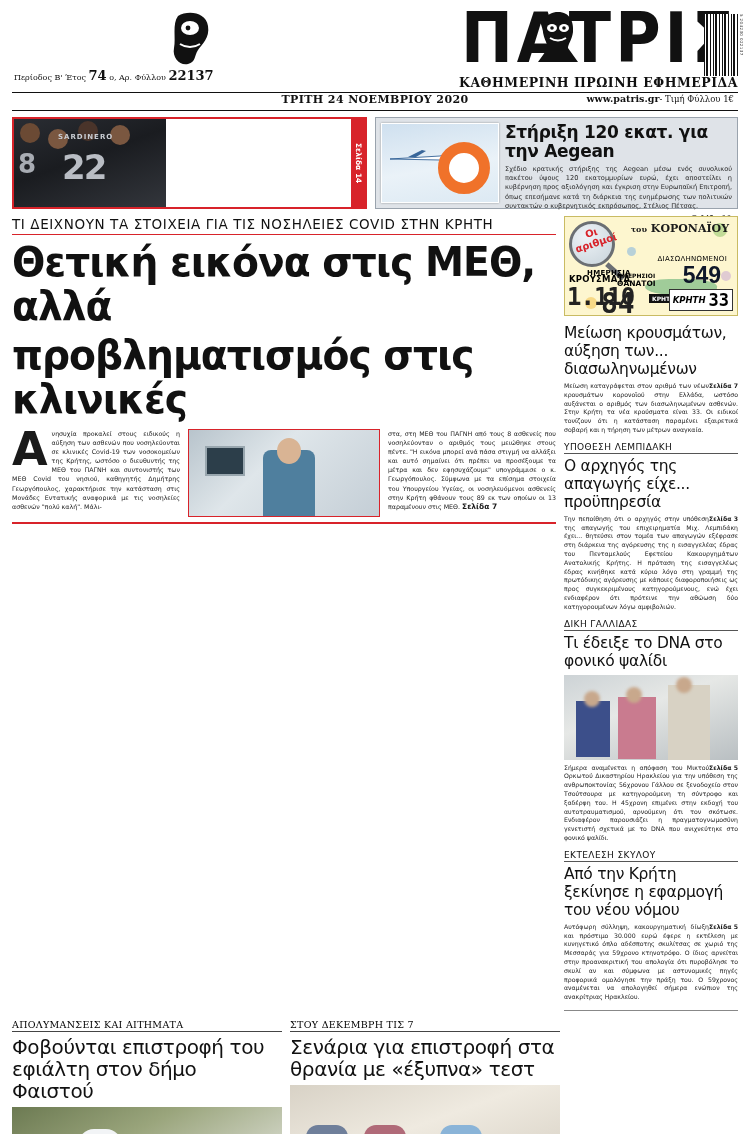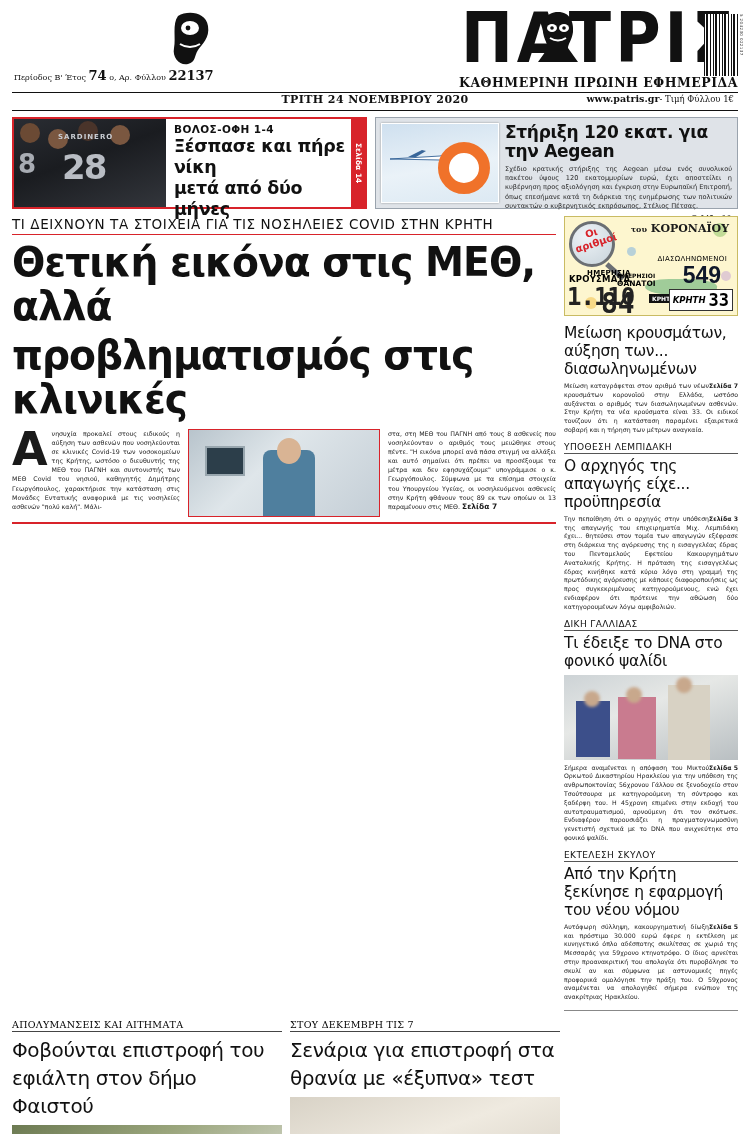--- a/index.html
+++ b/index.html
@@ -149,21 +149,21 @@
   .rc-photo .p2 { position:absolute; left:54px; top:22px; width:38px; height:62px; background:#c97b8f; }
   .rc-photo .p3 { position:absolute; left:104px; top:10px; width:42px; height:76px; background:#d8d2c4; }
   .rc-photo .f { position:absolute; width:16px; height:16px; border-radius:50%; background:#c8a88c; filter: blur(1.6px); }
   .divider-rule { border-top:1px solid #888; margin-top:8px; }
 
   
   .mid { display:flex; gap:8px; margin: 8px 12px 0 12px; }
   .mid-col { width: 270px; }
   .mid-kicker { font-family:"DejaVu Serif","Liberation Serif",serif; font-size:9.5px; letter-spacing:.3px;
     border-bottom:1px solid #444; padding-bottom:1px; }
-  .mid-head { font-size:20px; line-height:28px; margin-top:4px; letter-spacing:-0.4px; color:#111; }
+  .mid-head { font-size:20px; line-height:22px; margin-top:4px; letter-spacing:-0.4px; color:#111; }
   .mid-photo { width:100%; height:120px; margin-top:5px; overflow:hidden; position:relative; }
   .mp-a { background: linear-gradient(150deg,#6c7a52 0%,#9aa57c 35%,#cfd3c3 70%,#7c8463 100%); }
   .mp-a .suit { position:absolute; left:66px; top:22px; width:44px; height:72px; background:#f2f4f6; border-radius:16px 16px 6px 6px; }
   .mp-b { background: linear-gradient(160deg,#d8d2c6 0%,#efeae0 40%,#cfc8bb 100%); }
   .mp-b .kid { position:absolute; top:40px; width:42px; height:66px; border-radius:12px 12px 0 0; }
 </style>
 </head>
 <body>
 
 <div class="page">
@@ -210,26 +210,21 @@
   <div class="teaser-row">
 
     <div class="teaser-sport">
       <div class="sport-photo">
         <div class="head" style="left:6px;top:4px;background:#6b4a34;"></div>
         <div class="head" style="left:34px;top:10px;background:#7a5740;"></div>
         <div class="head" style="left:64px;top:2px;background:#4a342a;"></div>
         <div class="head" style="left:96px;top:6px;background:#7a5740;"></div>
         <div class="jersey j8">8</div>
         <div class="jersey jname">SARDINERO</div>
-        <div class="jersey j22">28</div>
-      </div>
-      <div class="sport-text">
-        <div class="sport-kicker">ΒΟΛΟΣ-ΟΦΗ 1-4</div>
-        <div class="sport-head">Ξέσπασε και πήρε νίκη</div>
-        <div class="sport-head">μετά από δύο μήνες</div>
+        <div class="jersey j22">22</div>
       </div>
       <div class="sport-page">Σελίδα 14</div>
     </div>
 
     <div class="teaser-aegean">
       <div class="aegean-photo">
         <svg class="plane" viewBox="0 0 86 18">
           <path d="M2 11 L52 8 L70 3 L78 5 L66 10 L78 15 L70 17 L52 12 Z" fill="#fff" stroke="#1b4f8a" stroke-width="0.8"></path>
           <path d="M20 9 L34 2 L38 3 L28 9 Z" fill="#1b4f8a" opacity=".85"></path>
         </svg>

